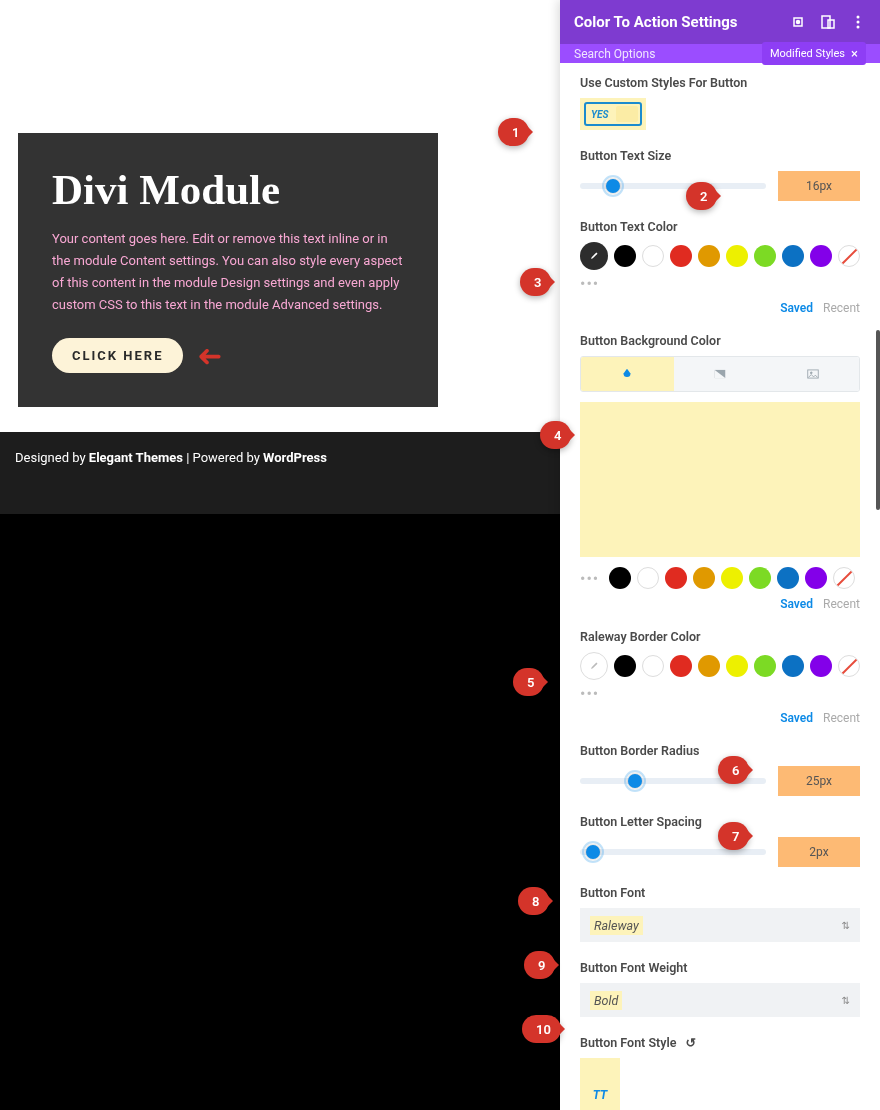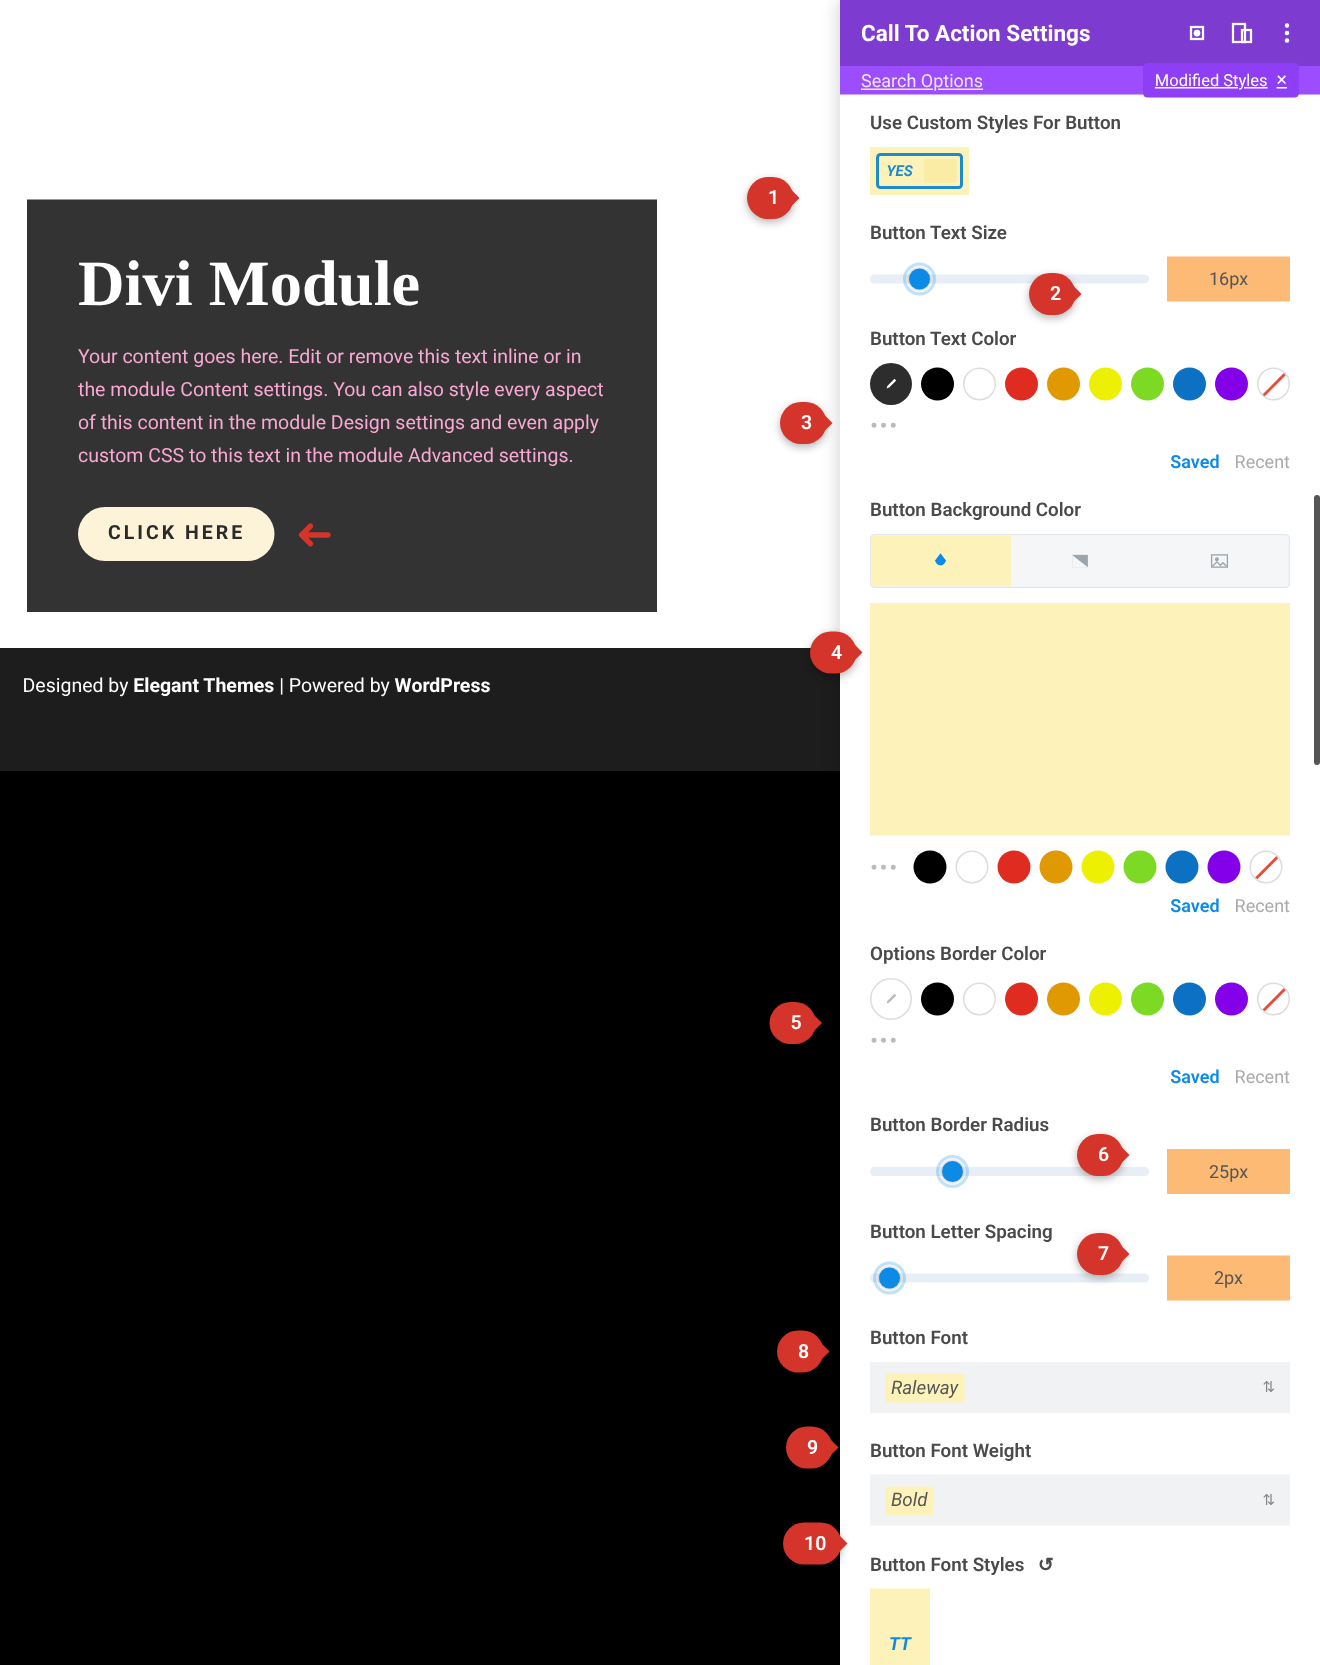--- a/index.html
+++ b/index.html
@@ -16,21 +16,21 @@
 .footer-bar { height: 82px; background: #1d1d1d; color: #fff; padding: 18px 15px; font-size: 13px; }
 .footer-bar b { font-weight: 700; }
 .black-fill { background: #000; height: 596px; }
 
 .panel { position: absolute; top: 0; right: 0; width: 320px; height: 1110px; background: #fff; box-shadow: -2px 0 10px rgba(0,0,0,0.15); }
 .panel-head { background: #7e3bd0; color: #fff; height: 44px; display: flex; align-items: center; padding: 0 14px; justify-content: space-between; }
 .panel-head h2 { font-size: 15px; font-weight: 700; }
 .panel-head-icons { display: flex; gap: 14px; }
 .panel-head-icons span { width: 16px; height: 16px; display: inline-flex; align-items: center; justify-content: center; cursor: pointer; }
 
-.panel-sub { background: #9b4dff; color: #fff; height: 19px; display: flex; align-items: center; padding: 0 14px; font-size: 12px; justify-content: space-between; text-decoration: underline; }
+.panel-sub { background: #9b4dff; color: #fff; height: 19px; display: flex; align-items: center; padding: 0 14px; font-size: 12px; justify-content: space-between; }
 .panel-sub .search { opacity: 0.85; }
 .modified-tag { background: #8e3ef5; padding: 4px 8px; border-radius: 3px; font-size: 11px; display: flex; align-items: center; gap: 6px; }
 .modified-tag .x { font-size: 13px; cursor: pointer; }
 
 .panel-body { padding: 12px 20px 0; overflow: hidden; }
 .field { margin-bottom: 18px; position: relative; }
 .field-label { font-size: 12.5px; color: #4a4a4a; font-weight: 600; margin-bottom: 8px; display: block; }
 .hl { background: #fdf3ba; display: inline-block; padding: 2px 4px; font-style: italic; }
 
 .toggle { width: 58px; height: 24px; border: 2px solid #1b8bce; border-radius: 3px; display: flex; align-items: center; position: relative; cursor: pointer; }
@@ -93,21 +93,21 @@
     </div>
   </div>
   <div class="footer-bar">
     <span>Designed by </span><b>Elegant Themes</b><span> | Powered by </span><b>WordPress</b>
   </div>
   <div class="black-fill"></div>
 </div>
 
 <div class="panel">
   <div class="panel-head">
-    <h2>Call To Action Settings</h2>
+    <h2>Color To Action Settings</h2>
     <div class="panel-head-icons">
       <span>
           <svg viewBox="0 0 16 16" fill="none" stroke="#fff" stroke-width="1.5">
             <rect x="4" y="4" width="8" height="8"></rect>
             <circle cx="8" cy="8" r="1.5" fill="#fff"></circle>
           </svg>
         </span>
       <span>
           <svg viewBox="0 0 16 16" fill="none" stroke="#fff" stroke-width="1.5">
             <rect x="2" y="2" width="8" height="12"></rect>
@@ -207,21 +207,21 @@
         <span class="swatch" style="background:#edf000"></span>
         <span class="swatch" style="background:#7cda24"></span>
         <span class="swatch" style="background:#0c71c3"></span>
         <span class="swatch" style="background:#8300e9"></span>
         <span class="swatch sw-strike"></span>
       </div>
       <div class="saved-row"><span class="saved">Saved</span><span class="recent">Recent</span></div>
     </div>
 
     <div class="field">
-      <span class="field-label">Options Border Color</span>
+      <span class="field-label">Raleway Border Color</span>
       <div class="swatches">
         <span class="eyedrop light active-ring">
             <svg viewBox="0 0 24 24" fill="#bbb">
               <path d="M20 4l-3 3 1 1-8 8-3 1 1-3 8-8 1 1 3-3z"></path>
             </svg>
           </span>
         <span class="swatch" style="background:#000"></span>
         <span class="swatch sw-white"></span>
         <span class="swatch" style="background:#e02b20"></span>
         <span class="swatch" style="background:#e09900"></span>
@@ -266,21 +266,21 @@
     <div class="field">
       <span class="field-label">Button Font Weight</span>
       <div class="select">
         <span class="hl">Bold</span>
         <span class="sel-caret">⇅</span>
       </div>
     </div>
 
     <div class="field" style="margin-bottom:10px">
       <span class="field-label">
-        <span>Button Font Styles</span>
+        <span>Button Font Style</span>
         <span class="reset-ic">↺</span>
       </span>
       <span class="hl" style="padding:3px">
         <span class="ttbox">TT</span>
       </span>
     </div>
 
   </div>
   <div class="scroll-ind"></div>
 </div>

